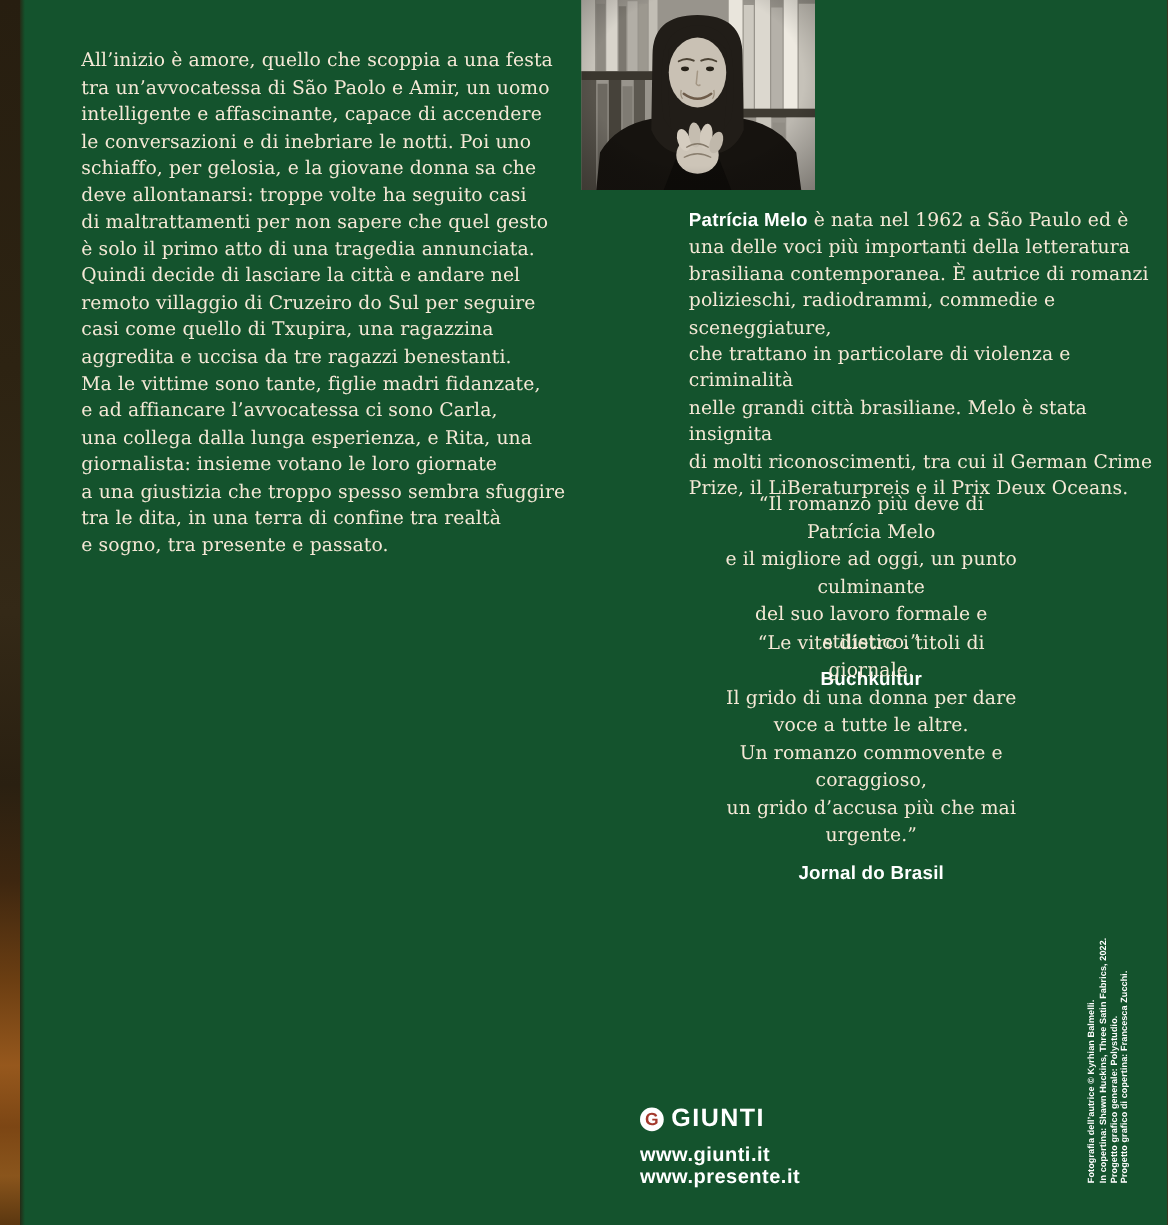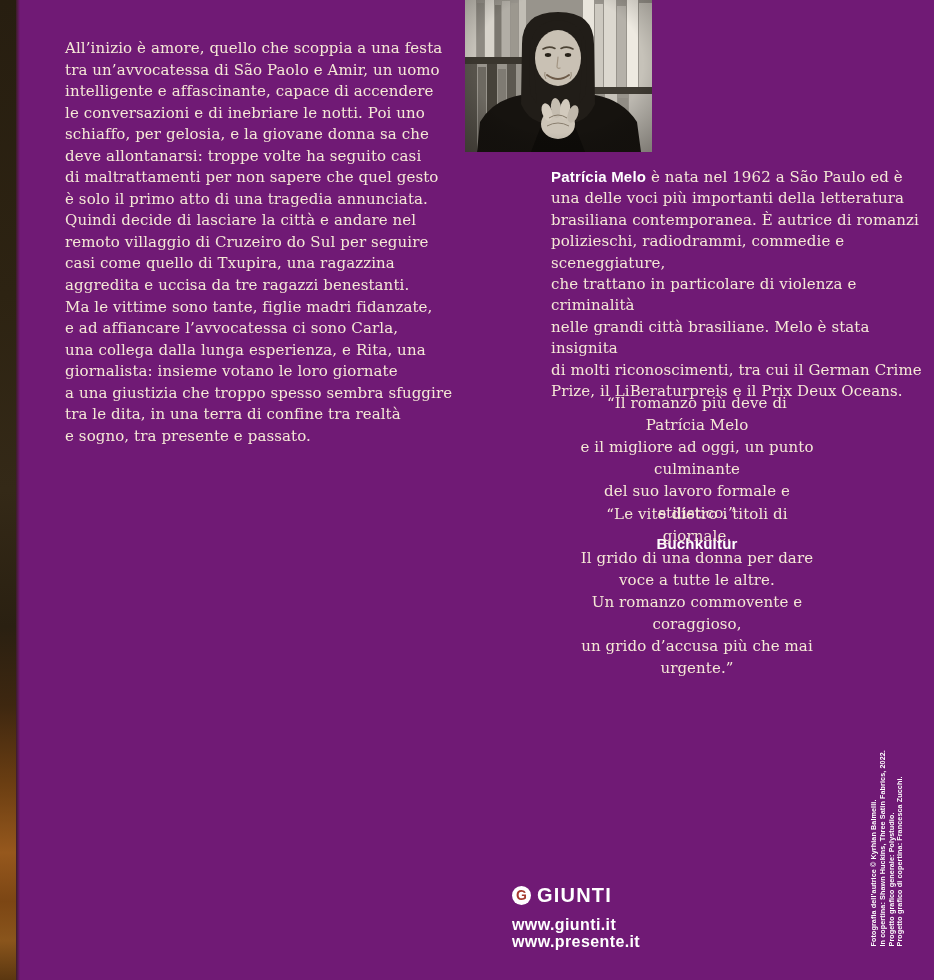--- a/index.html
+++ b/index.html
@@ -1,18 +1,18 @@
 <!DOCTYPE html>
 <html><head>
 <meta charset="utf-8">
 <style>
   html,body { margin:0; padding:0; background:#5a2018; }
   .cover {
     position:relative; width:934px; height:980px;
-    background:#701a75; overflow:hidden;
+    background:#14532d; overflow:hidden;
     font-family:"DejaVu Serif", serif;
   }
   
   .spine-edge {
     position:absolute; left:0; top:0; width:16px; height:980px;
     background:linear-gradient(180deg,
       #271e10 0%, #2d2312 30%, #342917 50%, #2a2011 64%,
       #3e2710 72%, #6b3e12 80%, #96581d 87%, #7c4614 92%,
       #8a551c 96%, #5b3710 100%);
   }
@@ -185,20 +185,21 @@
 e il migliore ad oggi, un punto culminante
 del suo lavoro formale e stilistico.”</div>
     <div class="quote-source">Buchkultur</div>
   </div>
 
   <div class="quote quote-2">
     <div class="quote-text">“Le vite dietro i titoli di giornale.
 Il grido di una donna per dare voce a tutte le altre.
 Un romanzo commovente e coraggioso,
 un grido d’accusa più che mai urgente.”</div>
+    <div class="quote-source">Jornal do Brasil</div>
   </div>
 
   <div class="publisher">
     <div class="logo-row">
       <span class="logo-circle">G</span>
       <span class="logo-text">GIUNTI</span>
     </div>
     <div class="websites">
       <div>www.giunti.it</div>
       <div>www.presente.it</div>

